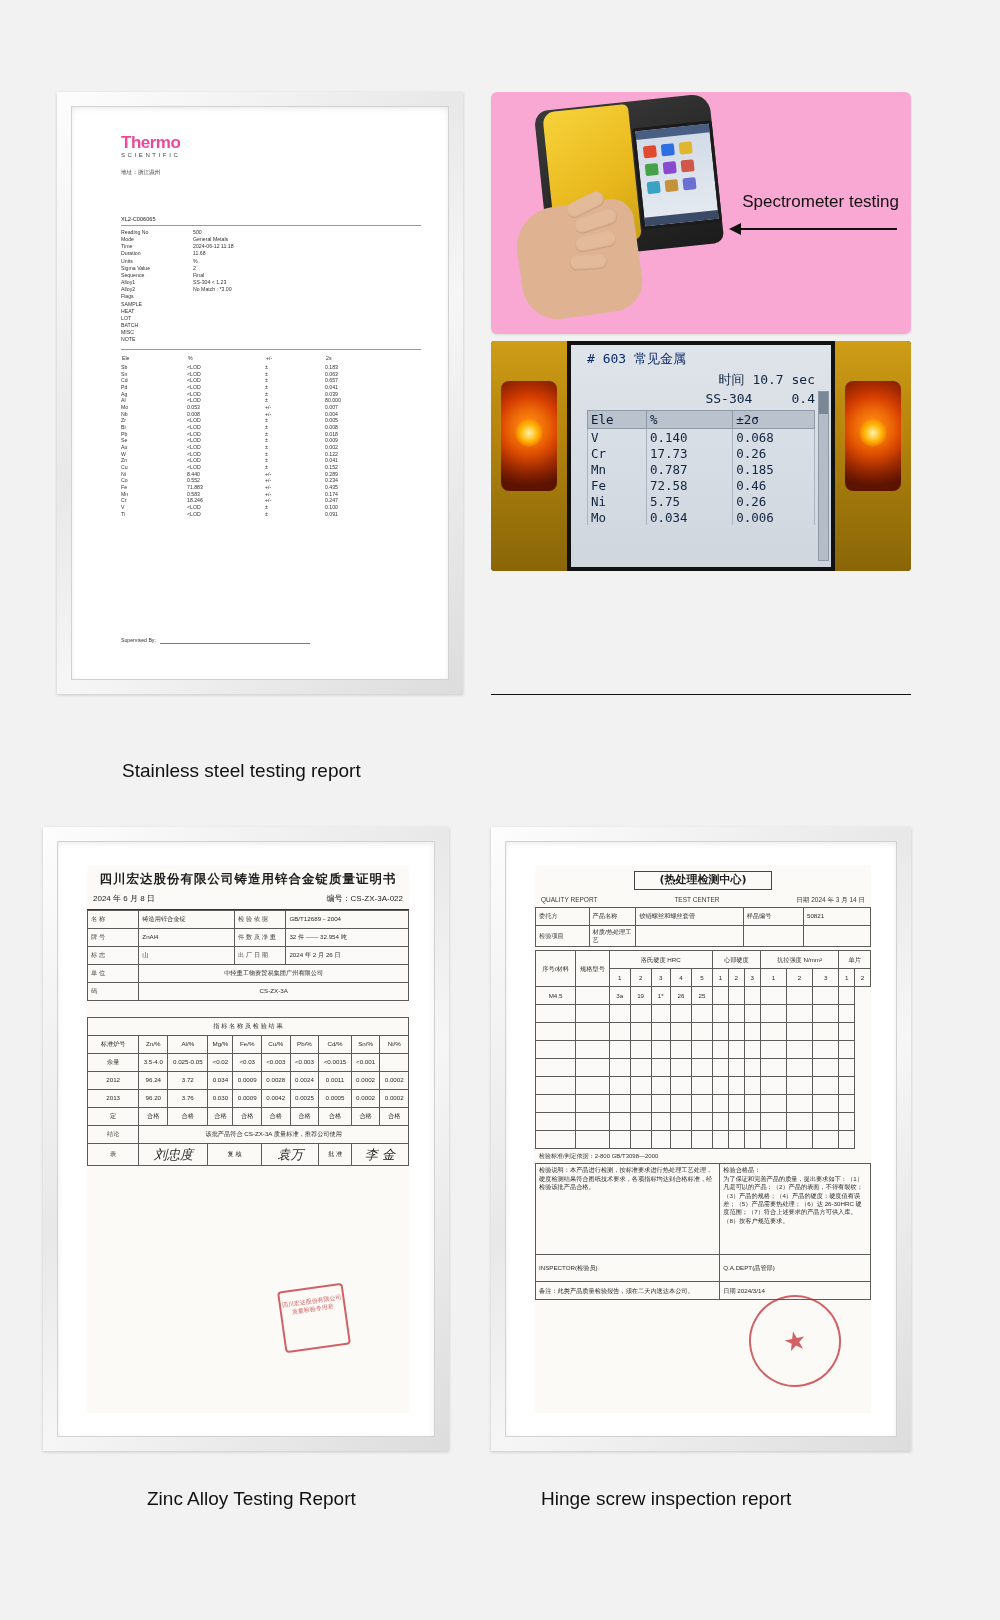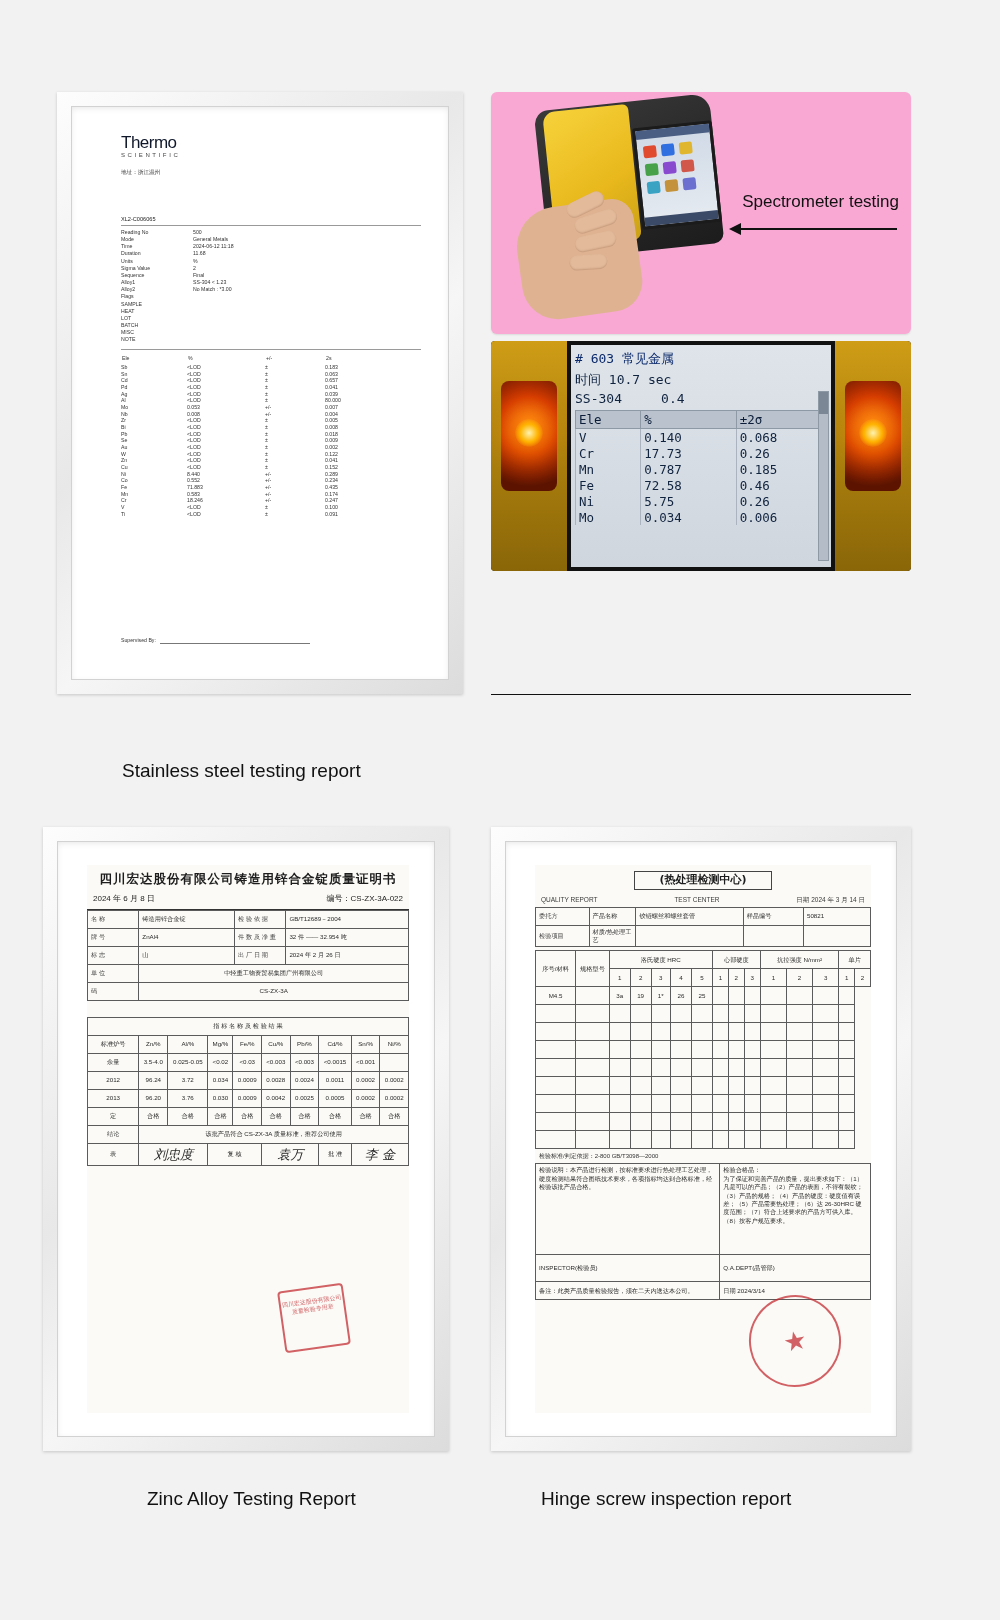--- a/index.html
+++ b/index.html
@@ -37,22 +37,22 @@
   #thermo-frame { left: 57px; top: 92px; width: 406px; height: 602px; }
   .thermo-doc {
     position: absolute;
     left: 50px; top: 28px; right: 28px; bottom: 22px;
     background: #fff;
     font-size: 5.2px;
     color: #222;
     line-height: 1.28;
   }
   .thermo-logo {
-    color: #0f172a;
-    font-weight: normal;
+    color: #ec4899;
+    font-weight: bold;
     font-size: 17px;
     letter-spacing: -0.5px;
     line-height: 1;
   }
   .thermo-sub {
     color: #444;
     font-size: 6px;
     letter-spacing: 2.6px;
     margin-top: 1px;
     margin-bottom: 9px;
@@ -195,25 +195,25 @@
     background: radial-gradient(circle, #fff3b0 0%, #ffb300 45%, rgba(255,120,0,.2) 80%);
     box-shadow: 0 0 22px 10px rgba(255,140,0,.55);
   }
   .lcd {
     position: absolute;
     left: 80px; right: 80px; top: 4px; bottom: 4px;
     background: linear-gradient(180deg,#dfe4ea 0%,#cfd6de 100%);
     color: #10233f;
     font-family: "DejaVu Sans Mono", monospace;
     font-size: 13px;
-    padding: 5px 4px;
+    padding: 5px 16px;
     box-sizing: border-box;
   }
   .lcd .title { color: #0b2a6b; font-size: 13px; margin-bottom: 3px; }
-  .lcd .row { margin-bottom: 2px; }
+  .lcd .row { margin-bottom: 2px; text-align: right; }
   .lcd table { width: 100%; border-collapse: collapse; margin-top: 4px; font-size: 12.5px; }
   .lcd table th {
     background: #b9c2cd; color: #0b1d38; font-weight: normal;
     text-align: left; padding: 1px 3px; border: 1px solid #8e99a6;
   }
   .lcd table td { padding: 0.5px 3px; border-left: 1px solid #aab3bf; border-right: 1px solid #aab3bf; }
   .lcd .scroll {
     position: absolute; right: 2px; top: 46px; width: 9px; bottom: 6px;
     background: #b4bcc7; border: 1px solid #8e99a6;
   }

